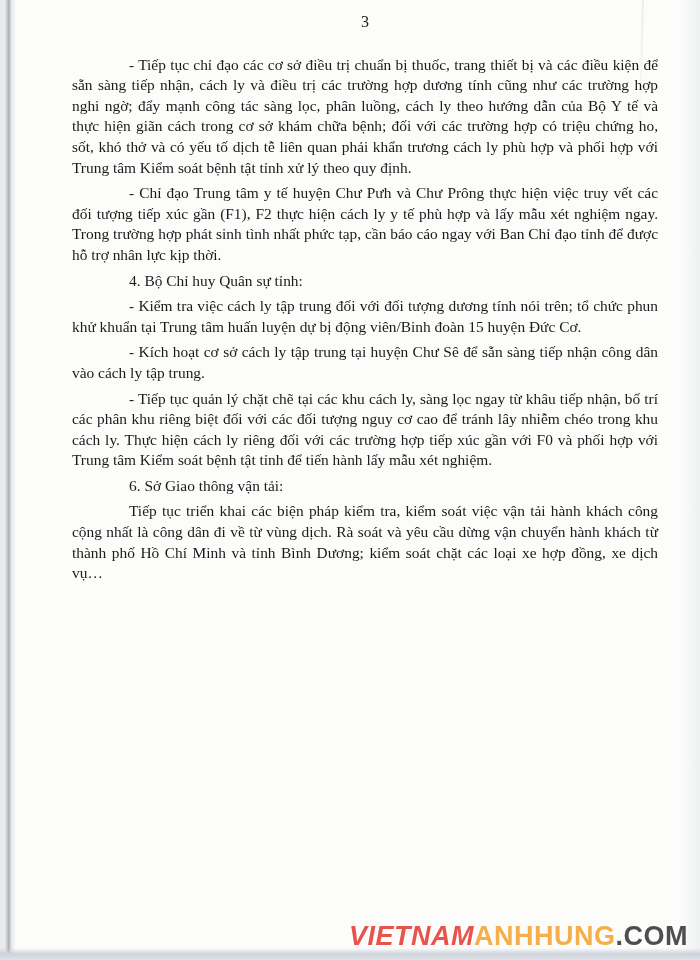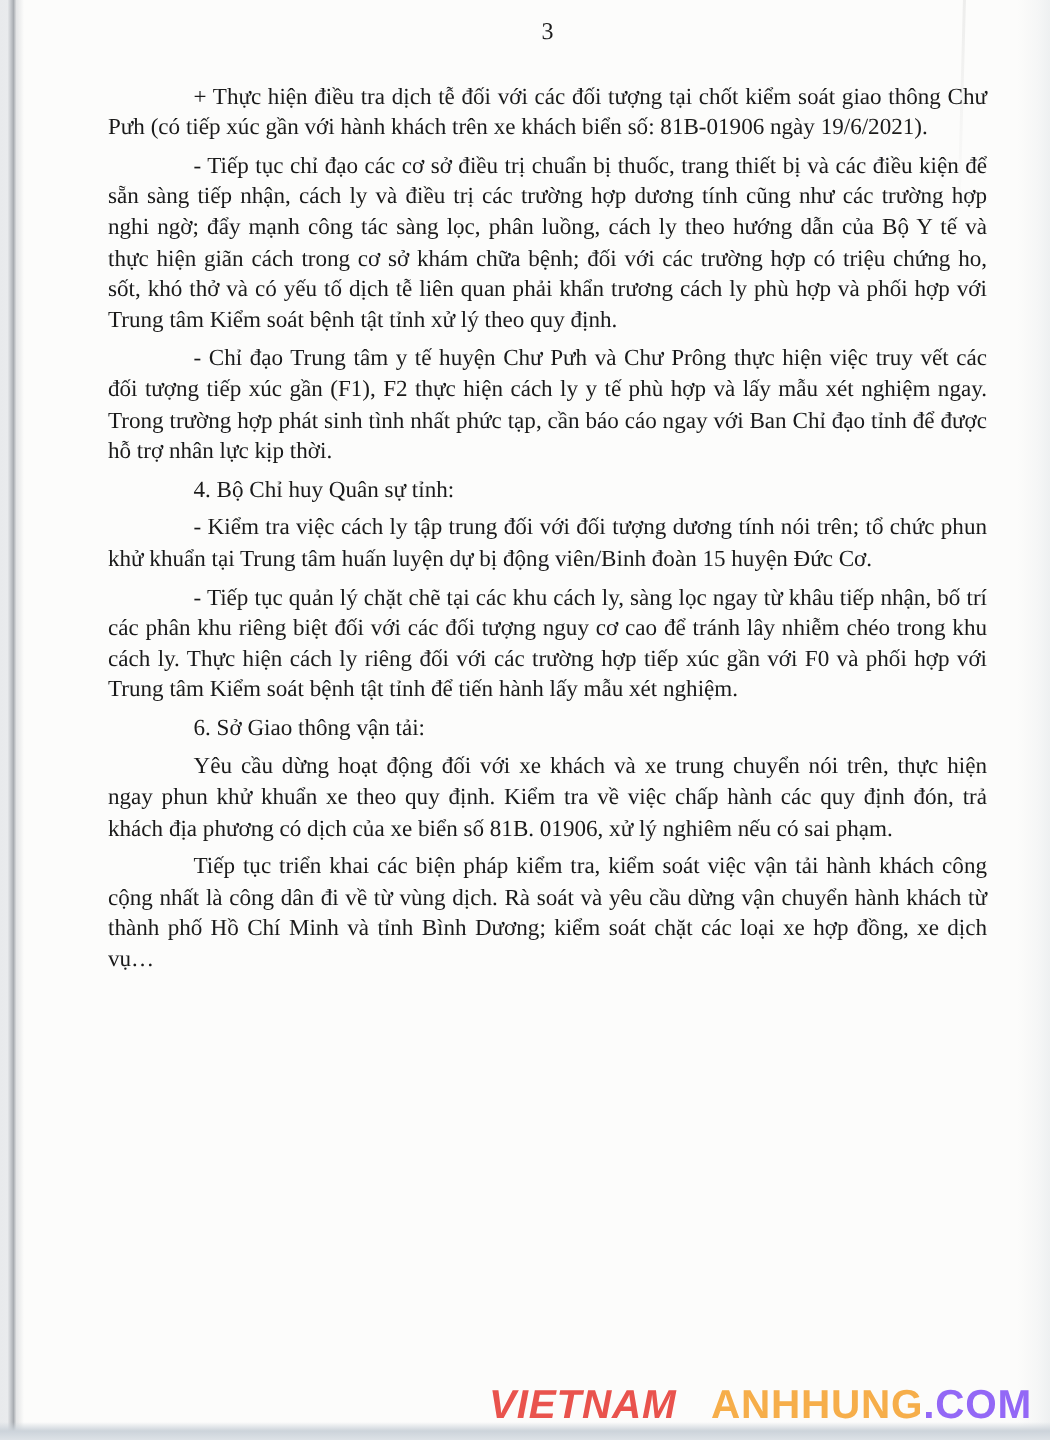--- a/index.html
+++ b/index.html
@@ -56,43 +56,42 @@
   .watermark {
     position: absolute; right: 12px; bottom: 8px;
     font-family: "Liberation Sans", sans-serif;
     font-weight: bold;
     font-size: 27px;
     letter-spacing: 0.5px;
     white-space: nowrap;
     opacity: 0.92;
   }
   .wm-vietnam { color: #e8453f; font-style: italic; }
-  .wm-anhhung { color: #f6a83b; margin-left: 23px; }
+  .wm-anhhung { color: #f6a83b; }
   .wm-com     { color: #459fd7; }
 </style>
 </head>
 <body>
 
 <div class="scan-page">
   <div class="crease"></div>
 
   <div class="content">
     <p class="page-number">3</p>
 
-    <p class="para">+ Thực hiện điều tra dịch tễ đối với các đối tượng tại chốt kiểm soát giao thông Chư Pưh (có tiếp xúc gần với hành khách trên xe khách biển số: 81B-01906 ngày 19/6/2021).</p>
     <p class="para">- Tiếp tục chỉ đạo các cơ sở điều trị chuẩn bị thuốc, trang thiết bị và các điều kiện để sẵn sàng tiếp nhận, cách ly và điều trị các trường hợp dương tính cũng như các trường hợp nghi ngờ; đẩy mạnh công tác sàng lọc, phân luồng, cách ly theo hướng dẫn của Bộ Y tế và thực hiện giãn cách trong cơ sở khám chữa bệnh; đối với các trường hợp có triệu chứng ho, sốt, khó thở và có yếu tố dịch tễ liên quan phải khẩn trương cách ly phù hợp và phối hợp với Trung tâm Kiểm soát bệnh tật tỉnh xử lý theo quy định.</p>
     <p class="para">- Chỉ đạo Trung tâm y tế huyện Chư Pưh và Chư Prông thực hiện việc truy vết các đối tượng tiếp xúc gần (F1), F2 thực hiện cách ly y tế phù hợp và lấy mẫu xét nghiệm ngay. Trong trường hợp phát sinh tình nhất phức tạp, cần báo cáo ngay với Ban Chỉ đạo tỉnh để được hỗ trợ nhân lực kịp thời.</p>
     <p class="para">4. Bộ Chỉ huy Quân sự tỉnh:</p>
     <p class="para">- Kiểm tra việc cách ly tập trung đối với đối tượng dương tính nói trên; tổ chức phun khử khuẩn tại Trung tâm huấn luyện dự bị động viên/Binh đoàn 15 huyện Đức Cơ.</p>
+    <p class="para">- Kích hoạt cơ sở cách ly tập trung tại huyện Chư Sê để sẵn sàng tiếp nhận công dân vào cách ly tập trung.</p>
     <p class="para">- Tiếp tục quản lý chặt chẽ tại các khu cách ly, sàng lọc ngay từ khâu tiếp nhận, bố trí các phân khu riêng biệt đối với các đối tượng nguy cơ cao để tránh lây nhiễm chéo trong khu cách ly. Thực hiện cách ly riêng đối với các trường hợp tiếp xúc gần với F0 và phối hợp với Trung tâm Kiểm soát bệnh tật tỉnh để tiến hành lấy mẫu xét nghiệm.</p>
     <p class="para">6. Sở Giao thông vận tải:</p>
-    <p class="para">Yêu cầu dừng hoạt động đối với xe khách và xe trung chuyển nói trên, thực hiện ngay phun khử khuẩn xe theo quy định. Kiểm tra về việc chấp hành các quy định đón, trả khách địa phương có dịch của xe biển số 81B. 01906, xử lý nghiêm nếu có sai phạm.</p>
     <p class="para">Tiếp tục triển khai các biện pháp kiểm tra, kiểm soát việc vận tải hành khách công cộng nhất là công dân đi về từ vùng dịch. Rà soát và yêu cầu dừng vận chuyển hành khách từ thành phố Hồ Chí Minh và tỉnh Bình Dương; kiểm soát chặt các loại xe hợp đồng, xe dịch vụ…</p>
   </div>
 
   <div class="edge-left"></div>
   <div class="edge-right"></div>
   <div class="edge-bottom"></div>
 
   <div class="watermark">
-    <span class="wm-vietnam" style="color: rgb(232, 69, 63);">VIETNAM</span><span class="wm-anhhung" style="color: rgb(246, 168, 59);">ANHHUNG</span><span class="wm-com" style="color: #8b5cf6;">.COM</span>
+    <span class="wm-vietnam" style="color: rgb(232, 69, 63);">VIETNAM</span><span class="wm-anhhung" style="color: rgb(246, 168, 59);">ANHHUNG</span><span class="wm-com" style="color: #404040;">.COM</span>
   </div>
 </div>
 
 </body></html>

